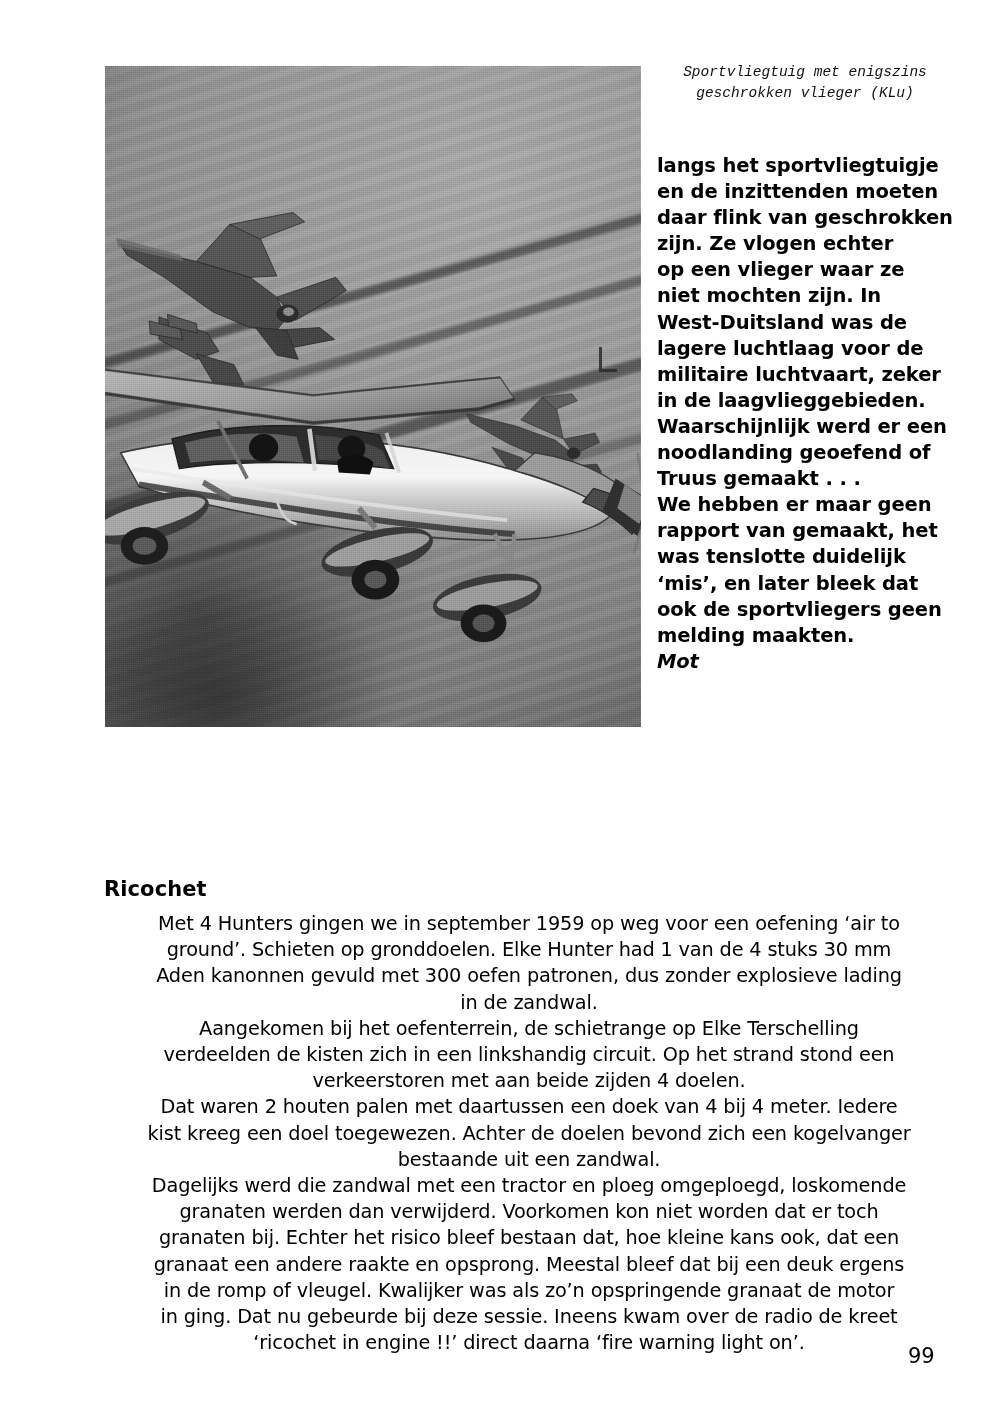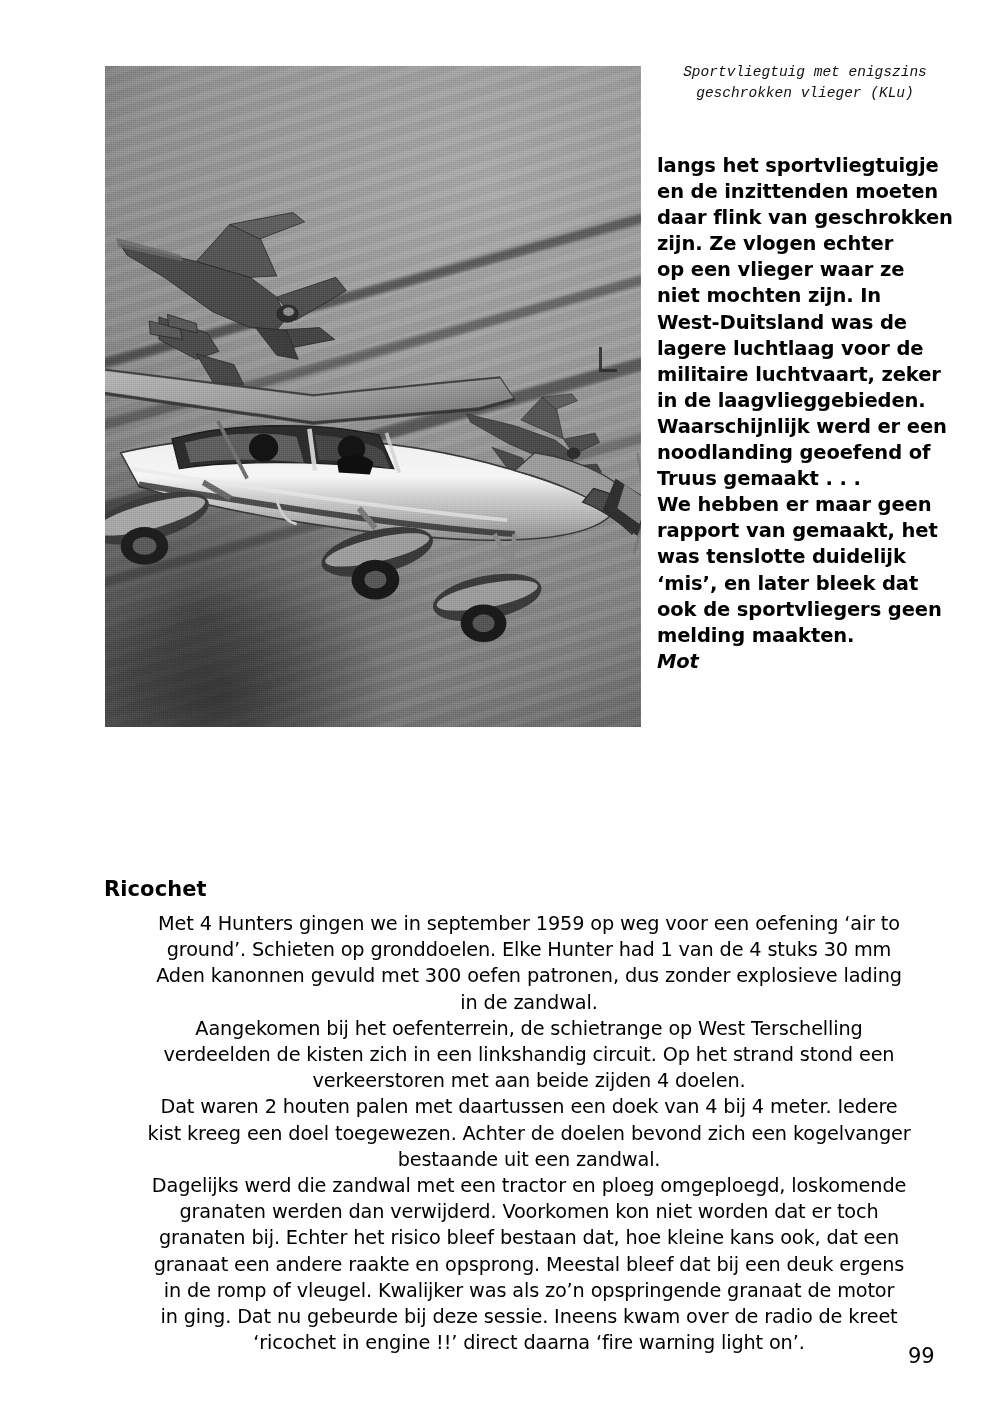--- a/index.html
+++ b/index.html
@@ -317,21 +317,21 @@
   <div class="ln sig">Mot</div>
 </div>
 
 <div id="article">
   <h2 id="article-heading">Ricochet</h2>
   <div id="article-body">
     <div class="ln">Met 4 Hunters gingen we in september 1959 op weg voor een oefening ‘air to</div>
     <div class="ln">ground’. Schieten op gronddoelen. Elke Hunter had 1 van de 4 stuks 30 mm</div>
     <div class="ln">Aden kanonnen gevuld met 300 oefen patronen, dus zonder explosieve lading</div>
     <div class="ln">in de zandwal.</div>
-    <div class="ln">Aangekomen bij het oefenterrein, de schietrange op West Terschelling</div>
+    <div class="ln">Aangekomen bij het oefenterrein, de schietrange op Elke Terschelling</div>
     <div class="ln">verdeelden de kisten zich in een linkshandig circuit. Op het strand stond een</div>
     <div class="ln">verkeerstoren met aan beide zijden 4 doelen.</div>
     <div class="ln">Dat waren 2 houten palen met daartussen een doek van 4 bij 4 meter. Iedere</div>
     <div class="ln">kist kreeg een doel toegewezen. Achter de doelen bevond zich een kogelvanger</div>
     <div class="ln">bestaande uit een zandwal.</div>
     <div class="ln">Dagelijks werd die zandwal met een tractor en ploeg omgeploegd, loskomende</div>
     <div class="ln">granaten werden dan verwijderd. Voorkomen kon niet worden dat er toch</div>
     <div class="ln">granaten bij. Echter het risico bleef bestaan dat, hoe kleine kans ook, dat een</div>
     <div class="ln">granaat een andere raakte en opsprong. Meestal bleef dat bij een deuk ergens</div>
     <div class="ln">in de romp of vleugel. Kwalijker was als zo’n opspringende granaat de motor</div>

